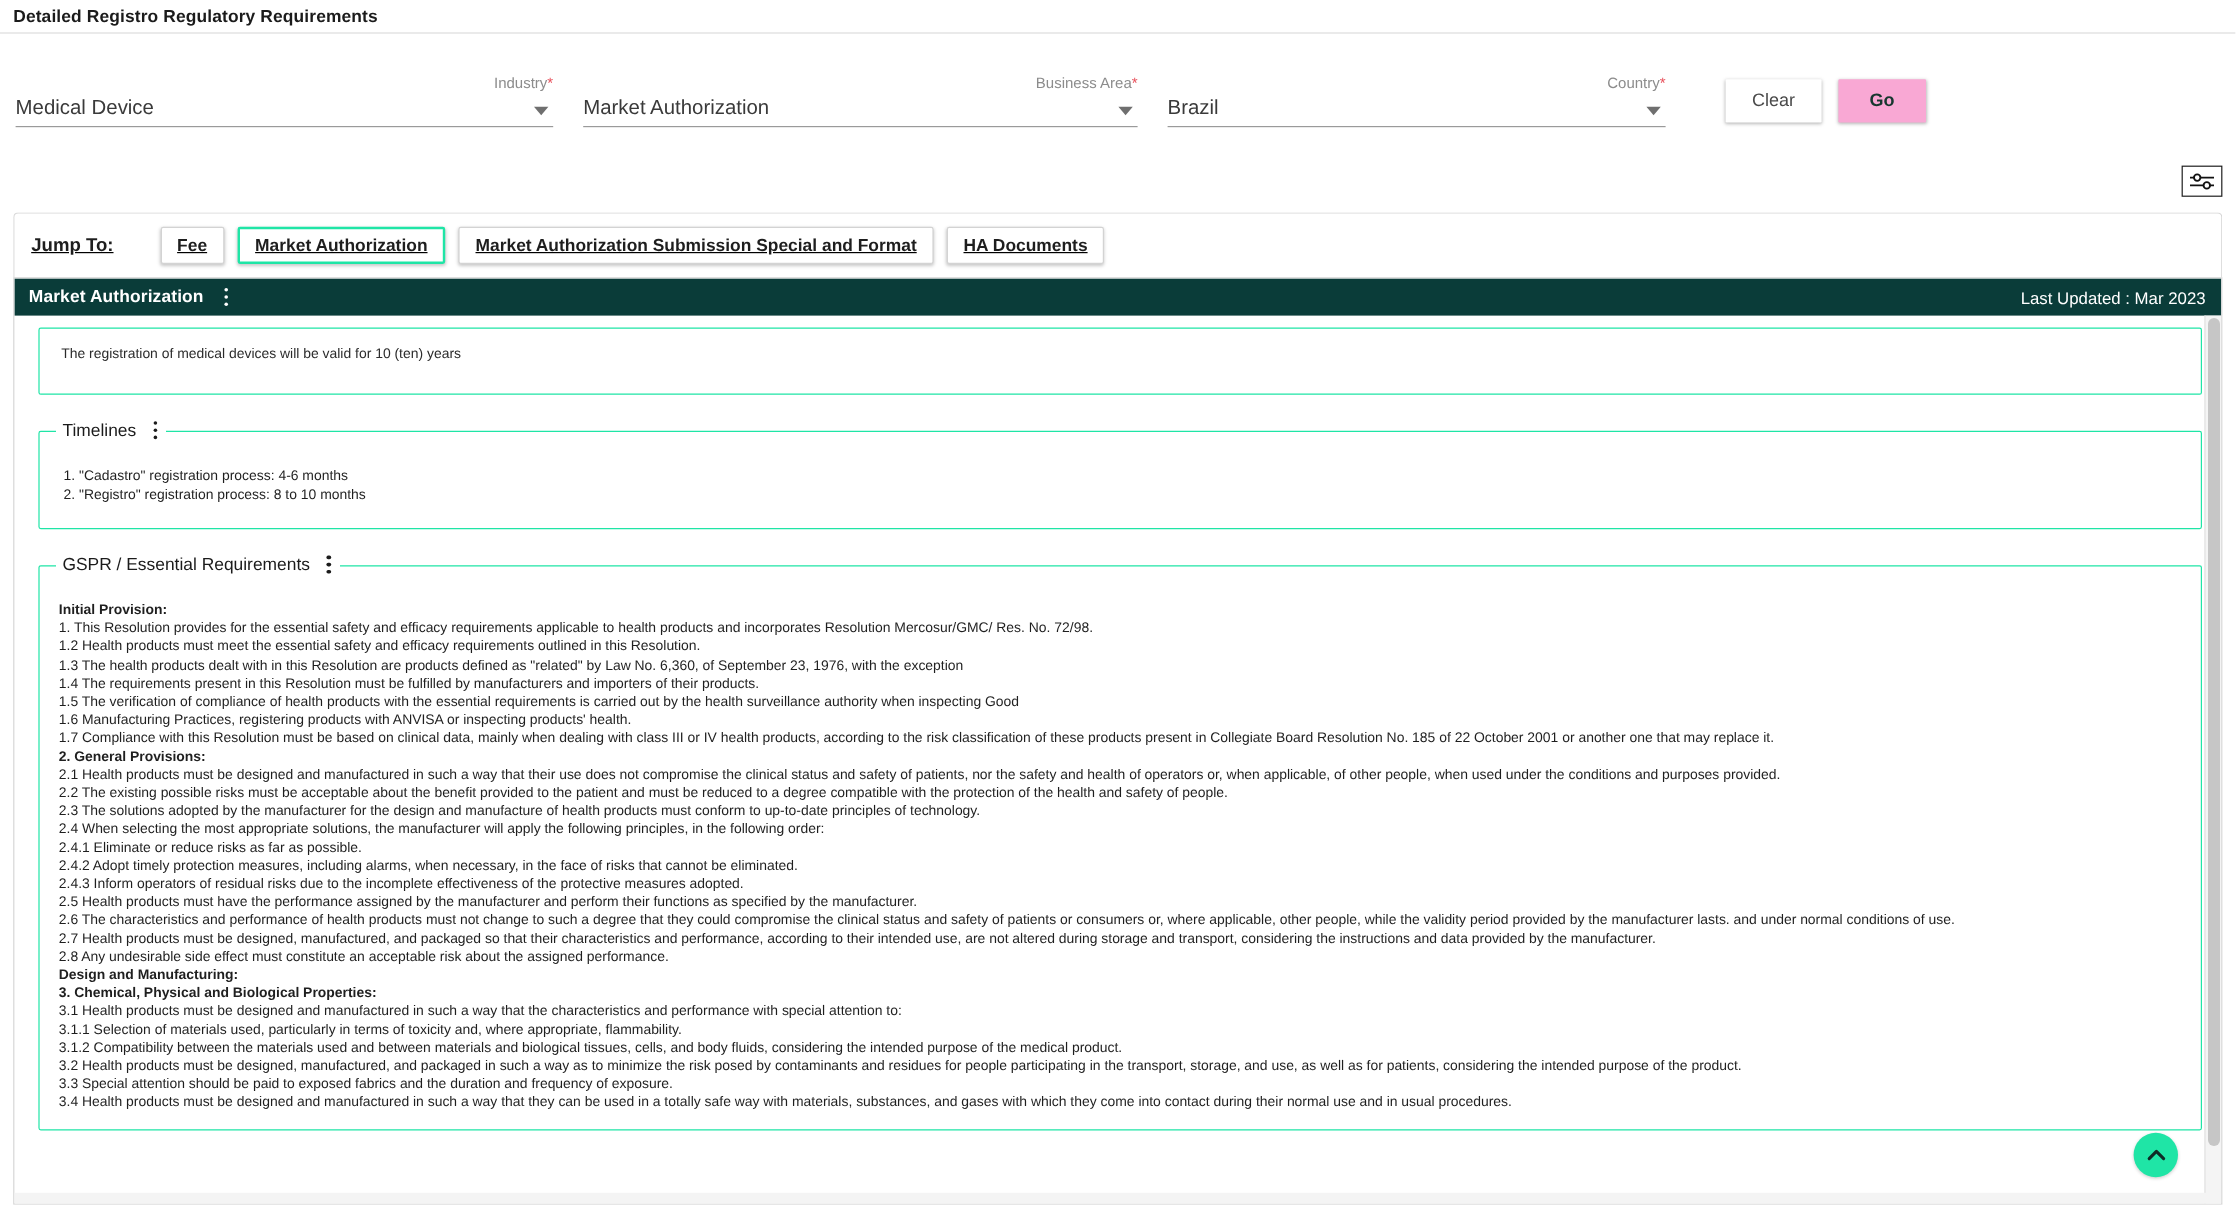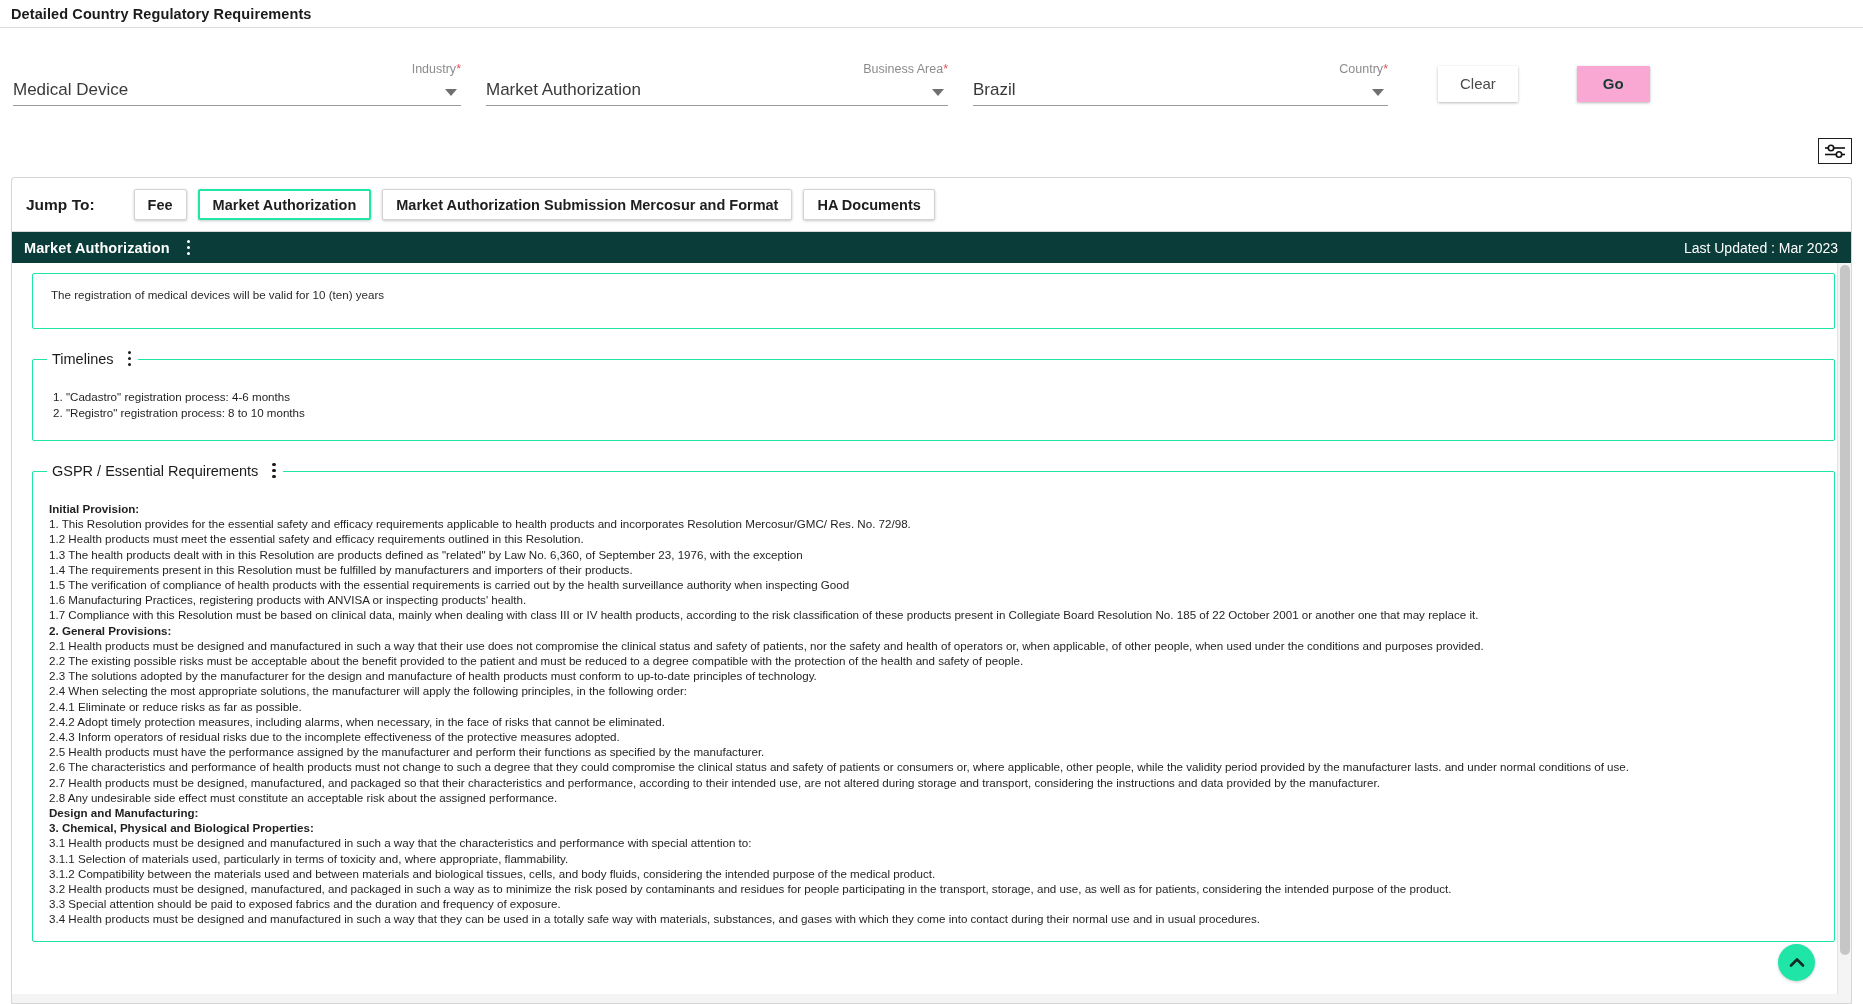--- a/index.html
+++ b/index.html
@@ -50,21 +50,21 @@
     position: absolute; right: 4px; bottom: 9px;
     width: 0; height: 0;
     border-left: 6px solid transparent;
     border-right: 6px solid transparent;
     border-top: 7px solid #6f6f6f;
   }
   .f-industry { width: 448px; }
   .f-business { width: 462px; }
   .f-country  { width: 415px; }
 
-  .btn-group { display: flex; margin-left: 25px; margin-bottom: 4px; gap: 45px; }
+  .btn-group { display: flex; margin-left: 25px; margin-bottom: 4px; }
   .btn {
     font-size: 15px; font-weight: bold;
     border: none; cursor: pointer;
     padding: 0 22px; height: 36px; line-height: 36px;
     box-shadow: 0 1px 3px rgba(0,0,0,0.28);
     border-radius: 1px;
   }
   .btn-clear { background: #ffffff; color: #4a4a4a; font-weight: normal; font-size:15px; }
   .btn-go { background: #f9a8d4; color: #17372f; margin-left: 14px; padding: 0 26px; }
 
@@ -83,20 +83,21 @@
   
   .jump-panel {
     position: absolute; left: 11px; top: 177px;
     width: 1841px; height: 54px;
     border: 1px solid #d6d6d6;
     border-bottom: none;
     background: #fff;
     display: flex; align-items: center;
     padding-left: 14px;
     border-radius: 4px 4px 0 0;
+    text-decoration: underline;
   }
   .jump-label { font-size: 15.5px; font-weight: bold; color: #1e1e1e; margin-right: 39px; }
   .jump-tabs { display: flex; align-items: center; }
   .jump-tab {
     font-size: 14.5px; font-weight: bold; color: #1e1e1e;
     background: #fff;
     border: 1px solid #d3d3d3;
     box-shadow: 0 1px 3px rgba(0,0,0,0.22);
     padding: 0 13px; height: 31px; line-height: 30px;
     margin-right: 11px;
@@ -185,21 +186,21 @@
     position: absolute; left: 0; bottom: 0;
     width: 1839px; height: 9px; background: #f4f4f4;
   }
 </style>
 </head>
 <body>
 
 <div class="page">
 
   <div class="title-bar">
-    <span class="page-title">Detailed Country Regulatory Requirements</span>
+    <span class="page-title">Detailed Registro Regulatory Requirements</span>
   </div>
 
   <div class="filter-row">
 
     <div class="field f-industry">
       <div class="field-inner">
         <div class="field-label">
           <span>Industry</span><span class="req">*</span>
         </div>
         <div class="field-value">Medical Device</div>
@@ -242,21 +243,21 @@
         <circle cx="16" cy="12.5" r="2.7" fill="#fff" stroke="#111" stroke-width="1.6"></circle>
       </svg>
     </div>
   </div>
 
   <div class="jump-panel">
     <span class="jump-label">Jump To:</span>
     <div class="jump-tabs">
       <div class="jump-tab">Fee</div>
       <div class="jump-tab active">Market Authorization</div>
-      <div class="jump-tab">Market Authorization Submission Mercosur and Format</div>
+      <div class="jump-tab">Market Authorization Submission Special and Format</div>
       <div class="jump-tab">HA Documents</div>
     </div>
   </div>
 
   <div class="content-card">
 
     <div class="card-header">
       <div class="card-header-left">
         <span class="card-title">Market Authorization</span>
         <span class="kebab">

